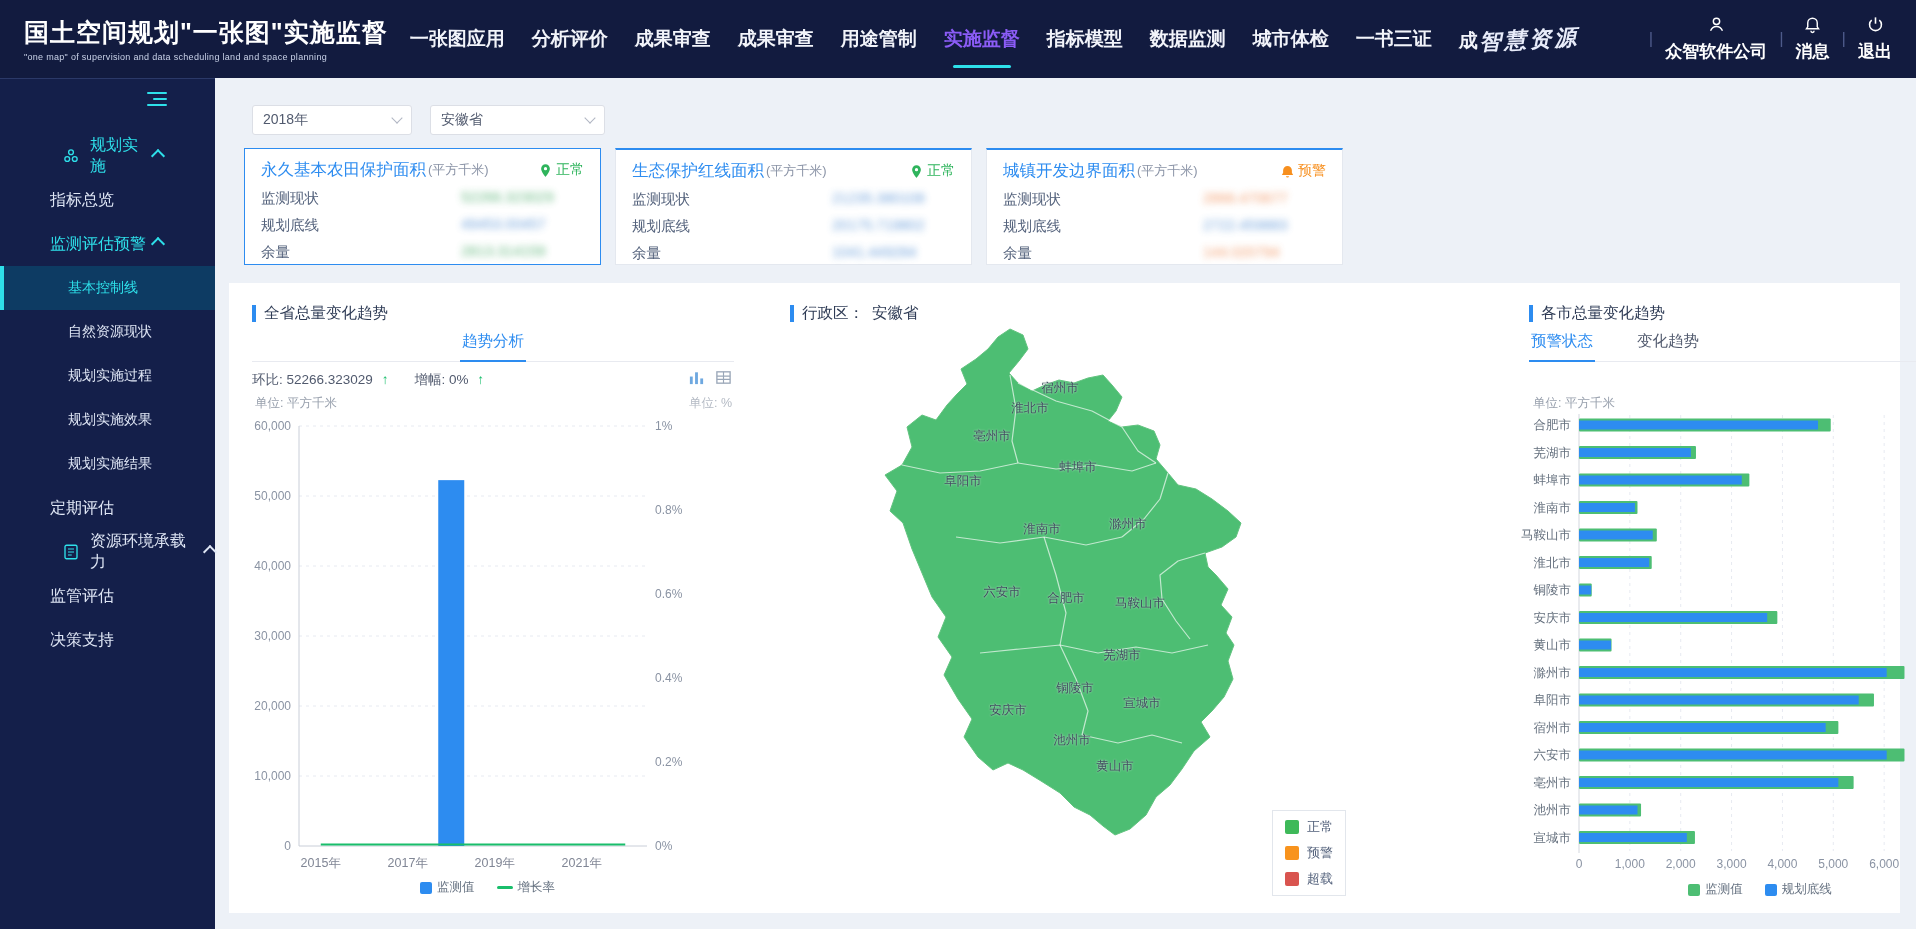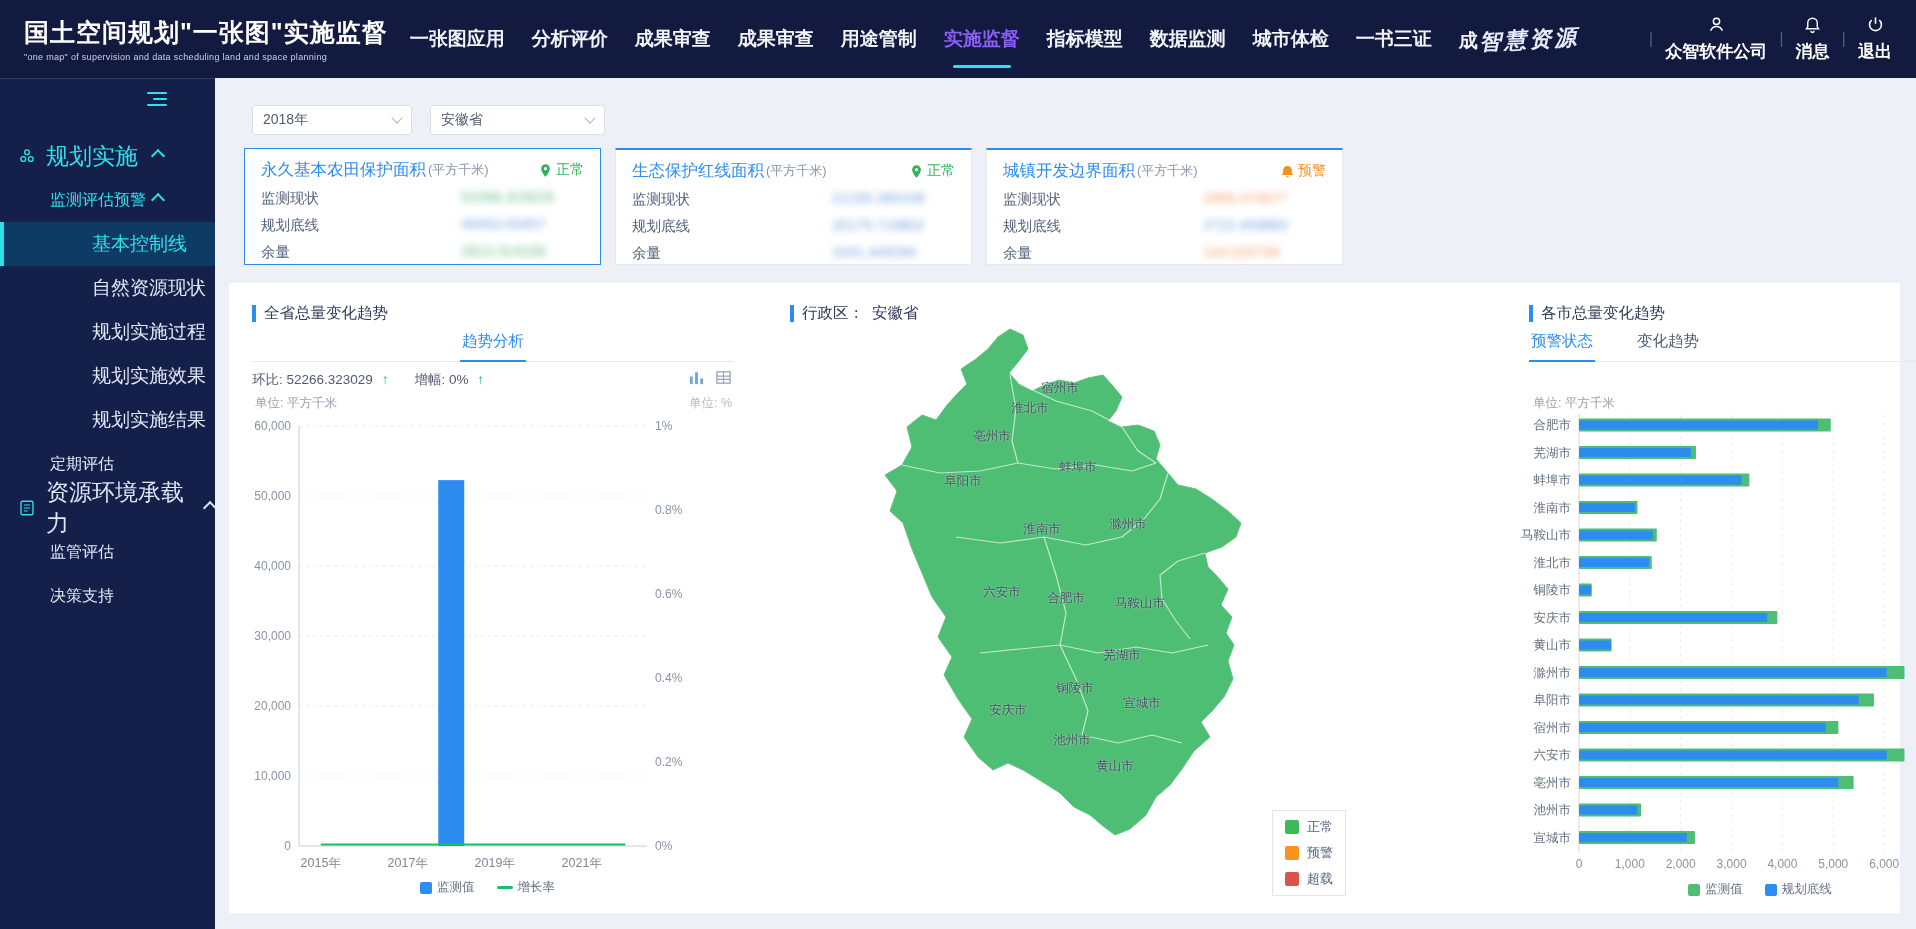--- a/index.html
+++ b/index.html
@@ -29,23 +29,23 @@
   .sidebar{position:absolute;top:78px;left:0;width:215px;bottom:0;background:#141f4a;
            border-top:1px solid #2b3968;}
   .hamburger{position:absolute;top:9px;right:48px;width:20px;cursor:pointer;}
   .hamburger i{display:block;height:2.5px;background:#2ee0ea;margin:3.5px 0;border-radius:1px;}
   .hamburger i:nth-child(2){width:14px;margin-left:auto;}
   .side-menu{position:absolute;top:55px;left:0;right:0;}
   .srow{position:relative;height:44px;display:flex;align-items:center;color:#dfe6f5;
         font-size:16px;cursor:pointer;box-sizing:border-box;}
   .srow .sicon{display:flex;margin-right:10px;color:#2ee0ea;}
   .srow .sicon svg{width:18px;height:18px;}
-  .srow.l0{padding-left:18px;font-size:23px;}
+  .srow.l0{padding-left:18px;font-size:16px;margin-left:44px;}
   .srow.l1{padding-left:50px;}
-  .srow.l2{padding-left:92px;font-size:19px;}
+  .srow.l2{padding-left:68px;font-size:14px;}
   .srow.hl{color:#2ee0ea;}
   .srow.active{background:#0d3b63;color:#2ee0ea;}
   .srow.active::before{content:"";position:absolute;left:0;top:0;bottom:0;width:4px;background:#2ee0ea;}
   .chev{width:8px;height:8px;border-left:2px solid currentColor;border-top:2px solid currentColor;
         transform:rotate(45deg);flex:none;}
   .chev.right{margin-left:auto;margin-right:52px;}
   .chev.inline{margin-left:8px;}
   
   .select{position:absolute;height:30px;background:#fff;border:1px solid #dcdfe6;border-radius:3px;
           display:flex;align-items:center;padding:0 10px;font-size:14px;color:#515a6e;
@@ -163,20 +163,23 @@
         <div class="srow l0 hl">
           <span class="sicon">
             <svg viewBox="0 0 24 24">
               <circle cx="12" cy="7" r="3.2" fill="none" stroke="currentColor" stroke-width="1.8"></circle>
               <circle cx="7" cy="16" r="3.2" fill="none" stroke="currentColor" stroke-width="1.8"></circle>
               <circle cx="17" cy="16" r="3.2" fill="none" stroke="currentColor" stroke-width="1.8"></circle>
             </svg>
           </span>
           <span>规划实施</span>
           <span class="chev right"></span>
+        </div>
+        <div class="srow l1">
+          <span>指标总览</span>
         </div>
         <div class="srow l1 hl">
           <span>监测评估预警</span>
           <span class="chev right"></span>
         </div>
         <div class="srow l2 active">
           <span>基本控制线</span>
         </div>
         <div class="srow l2">
           <span>自然资源现状</span>

